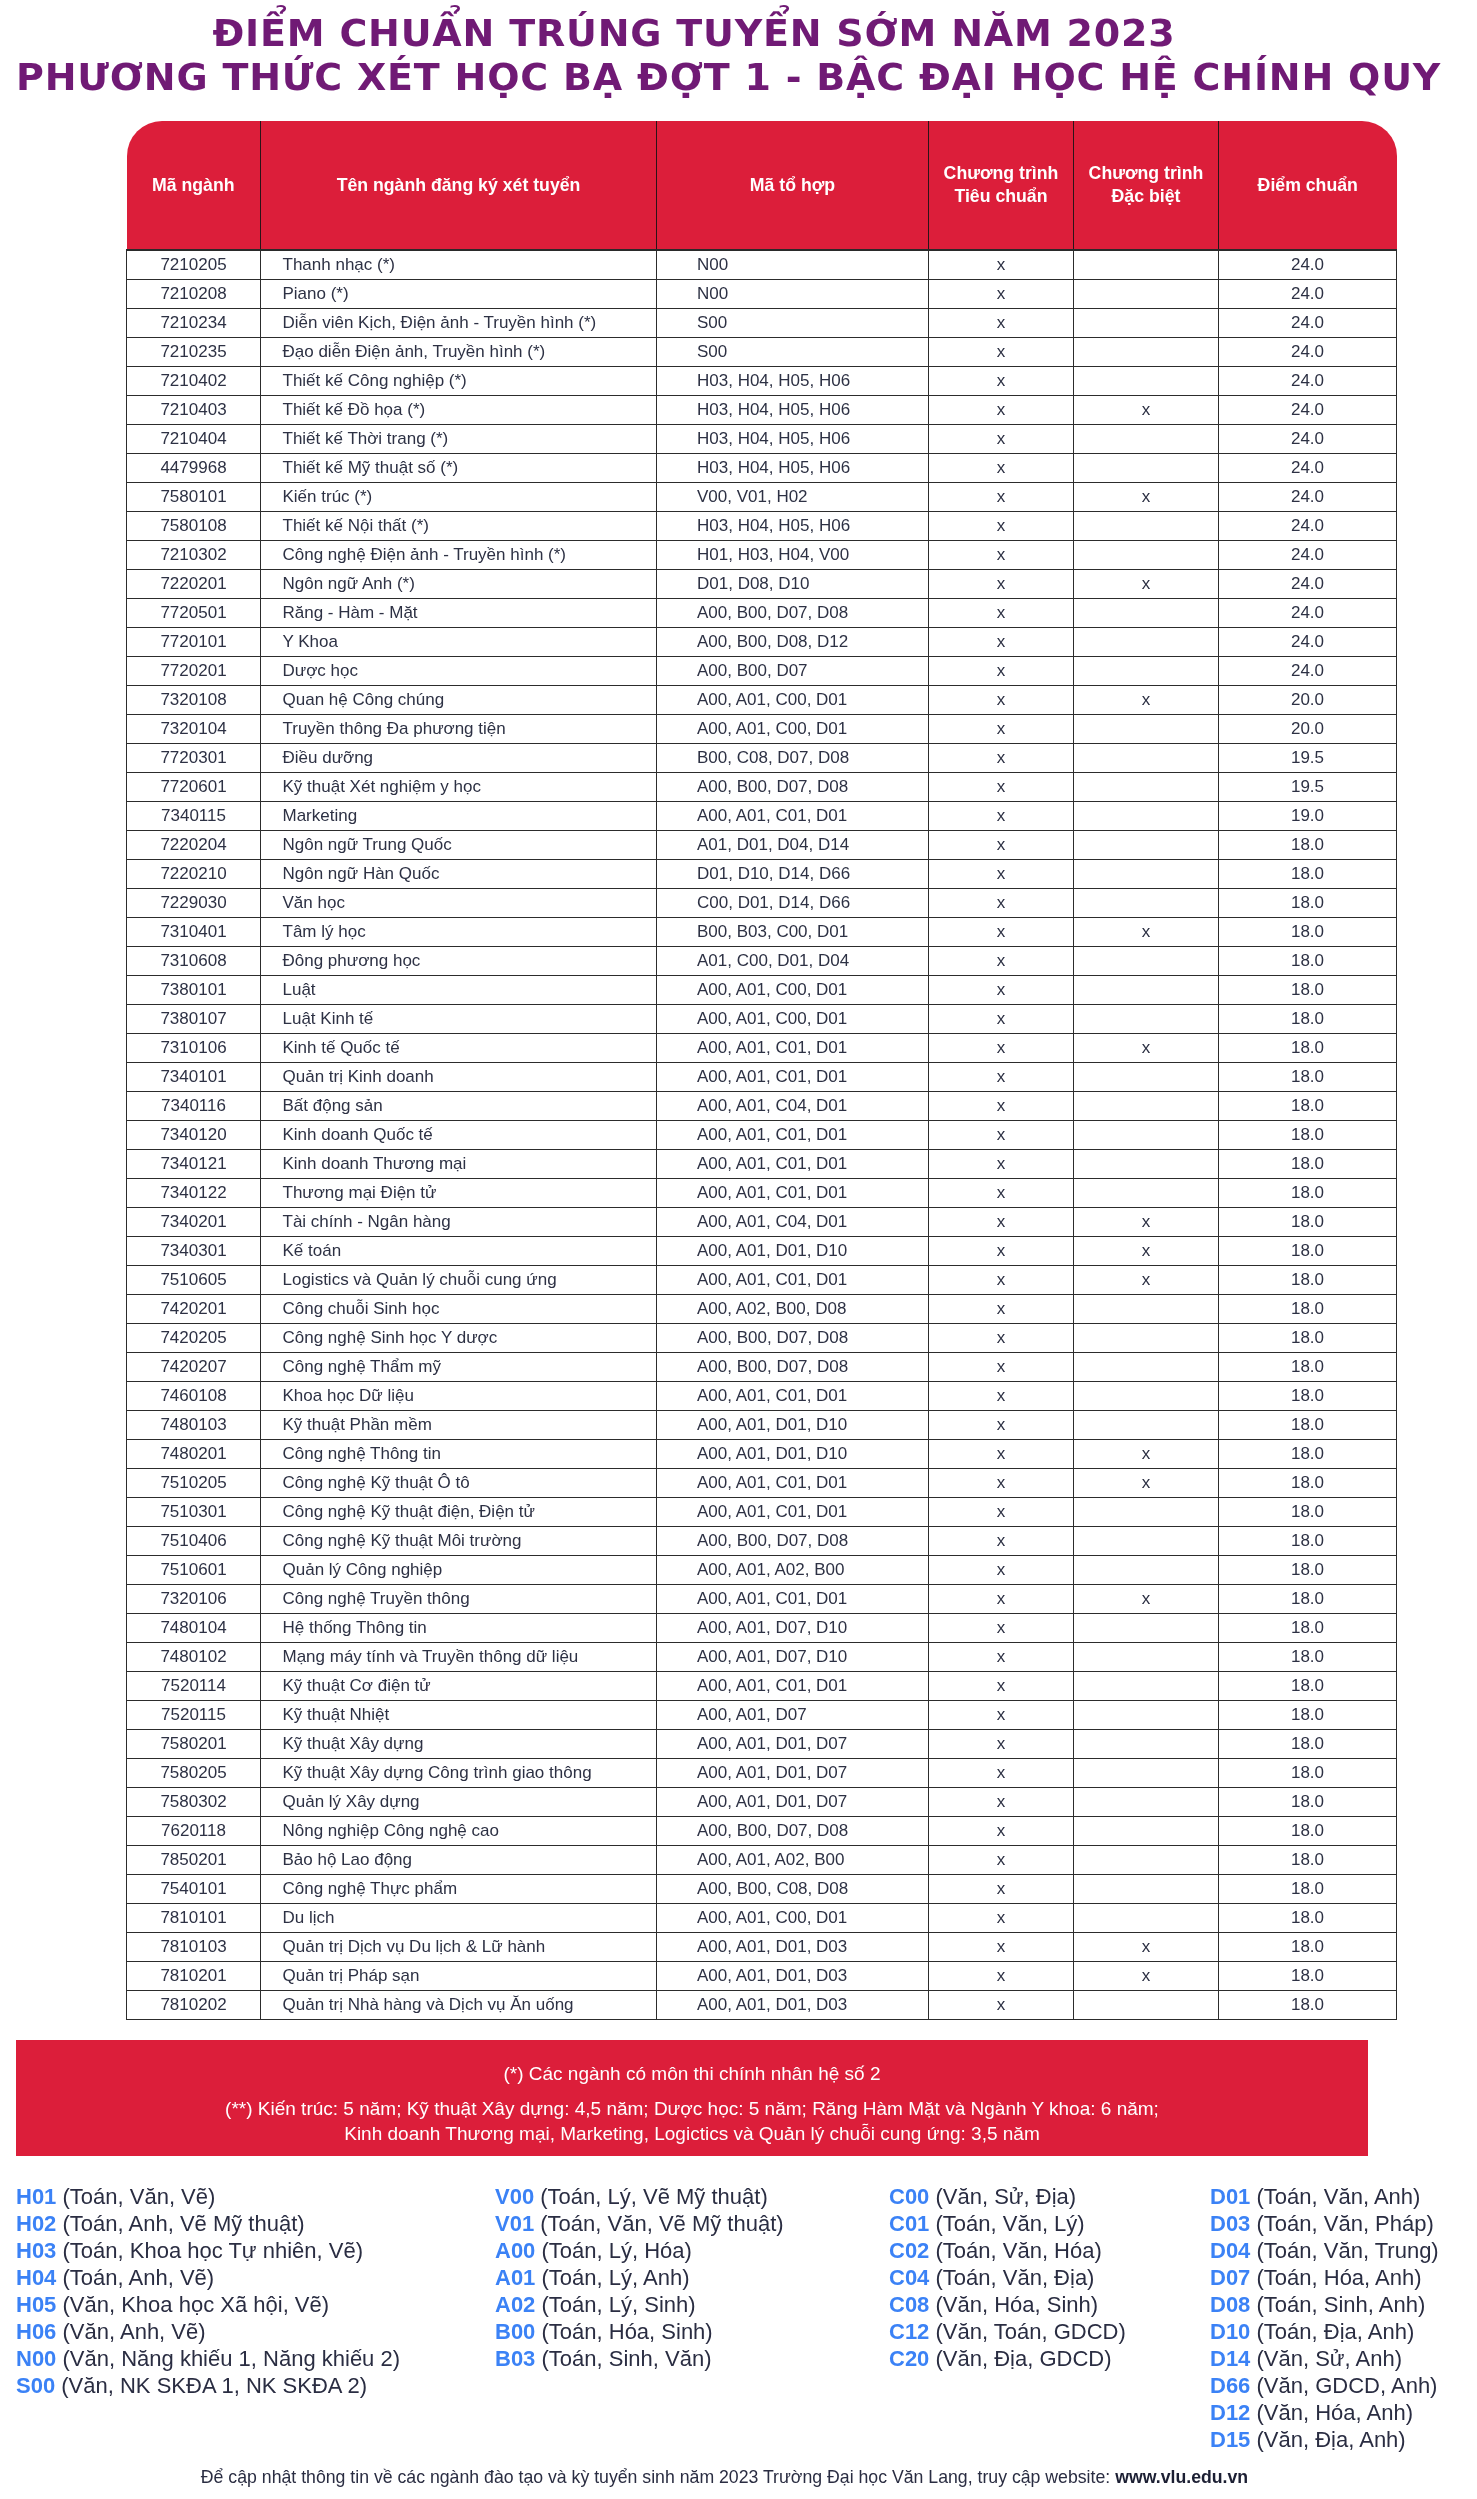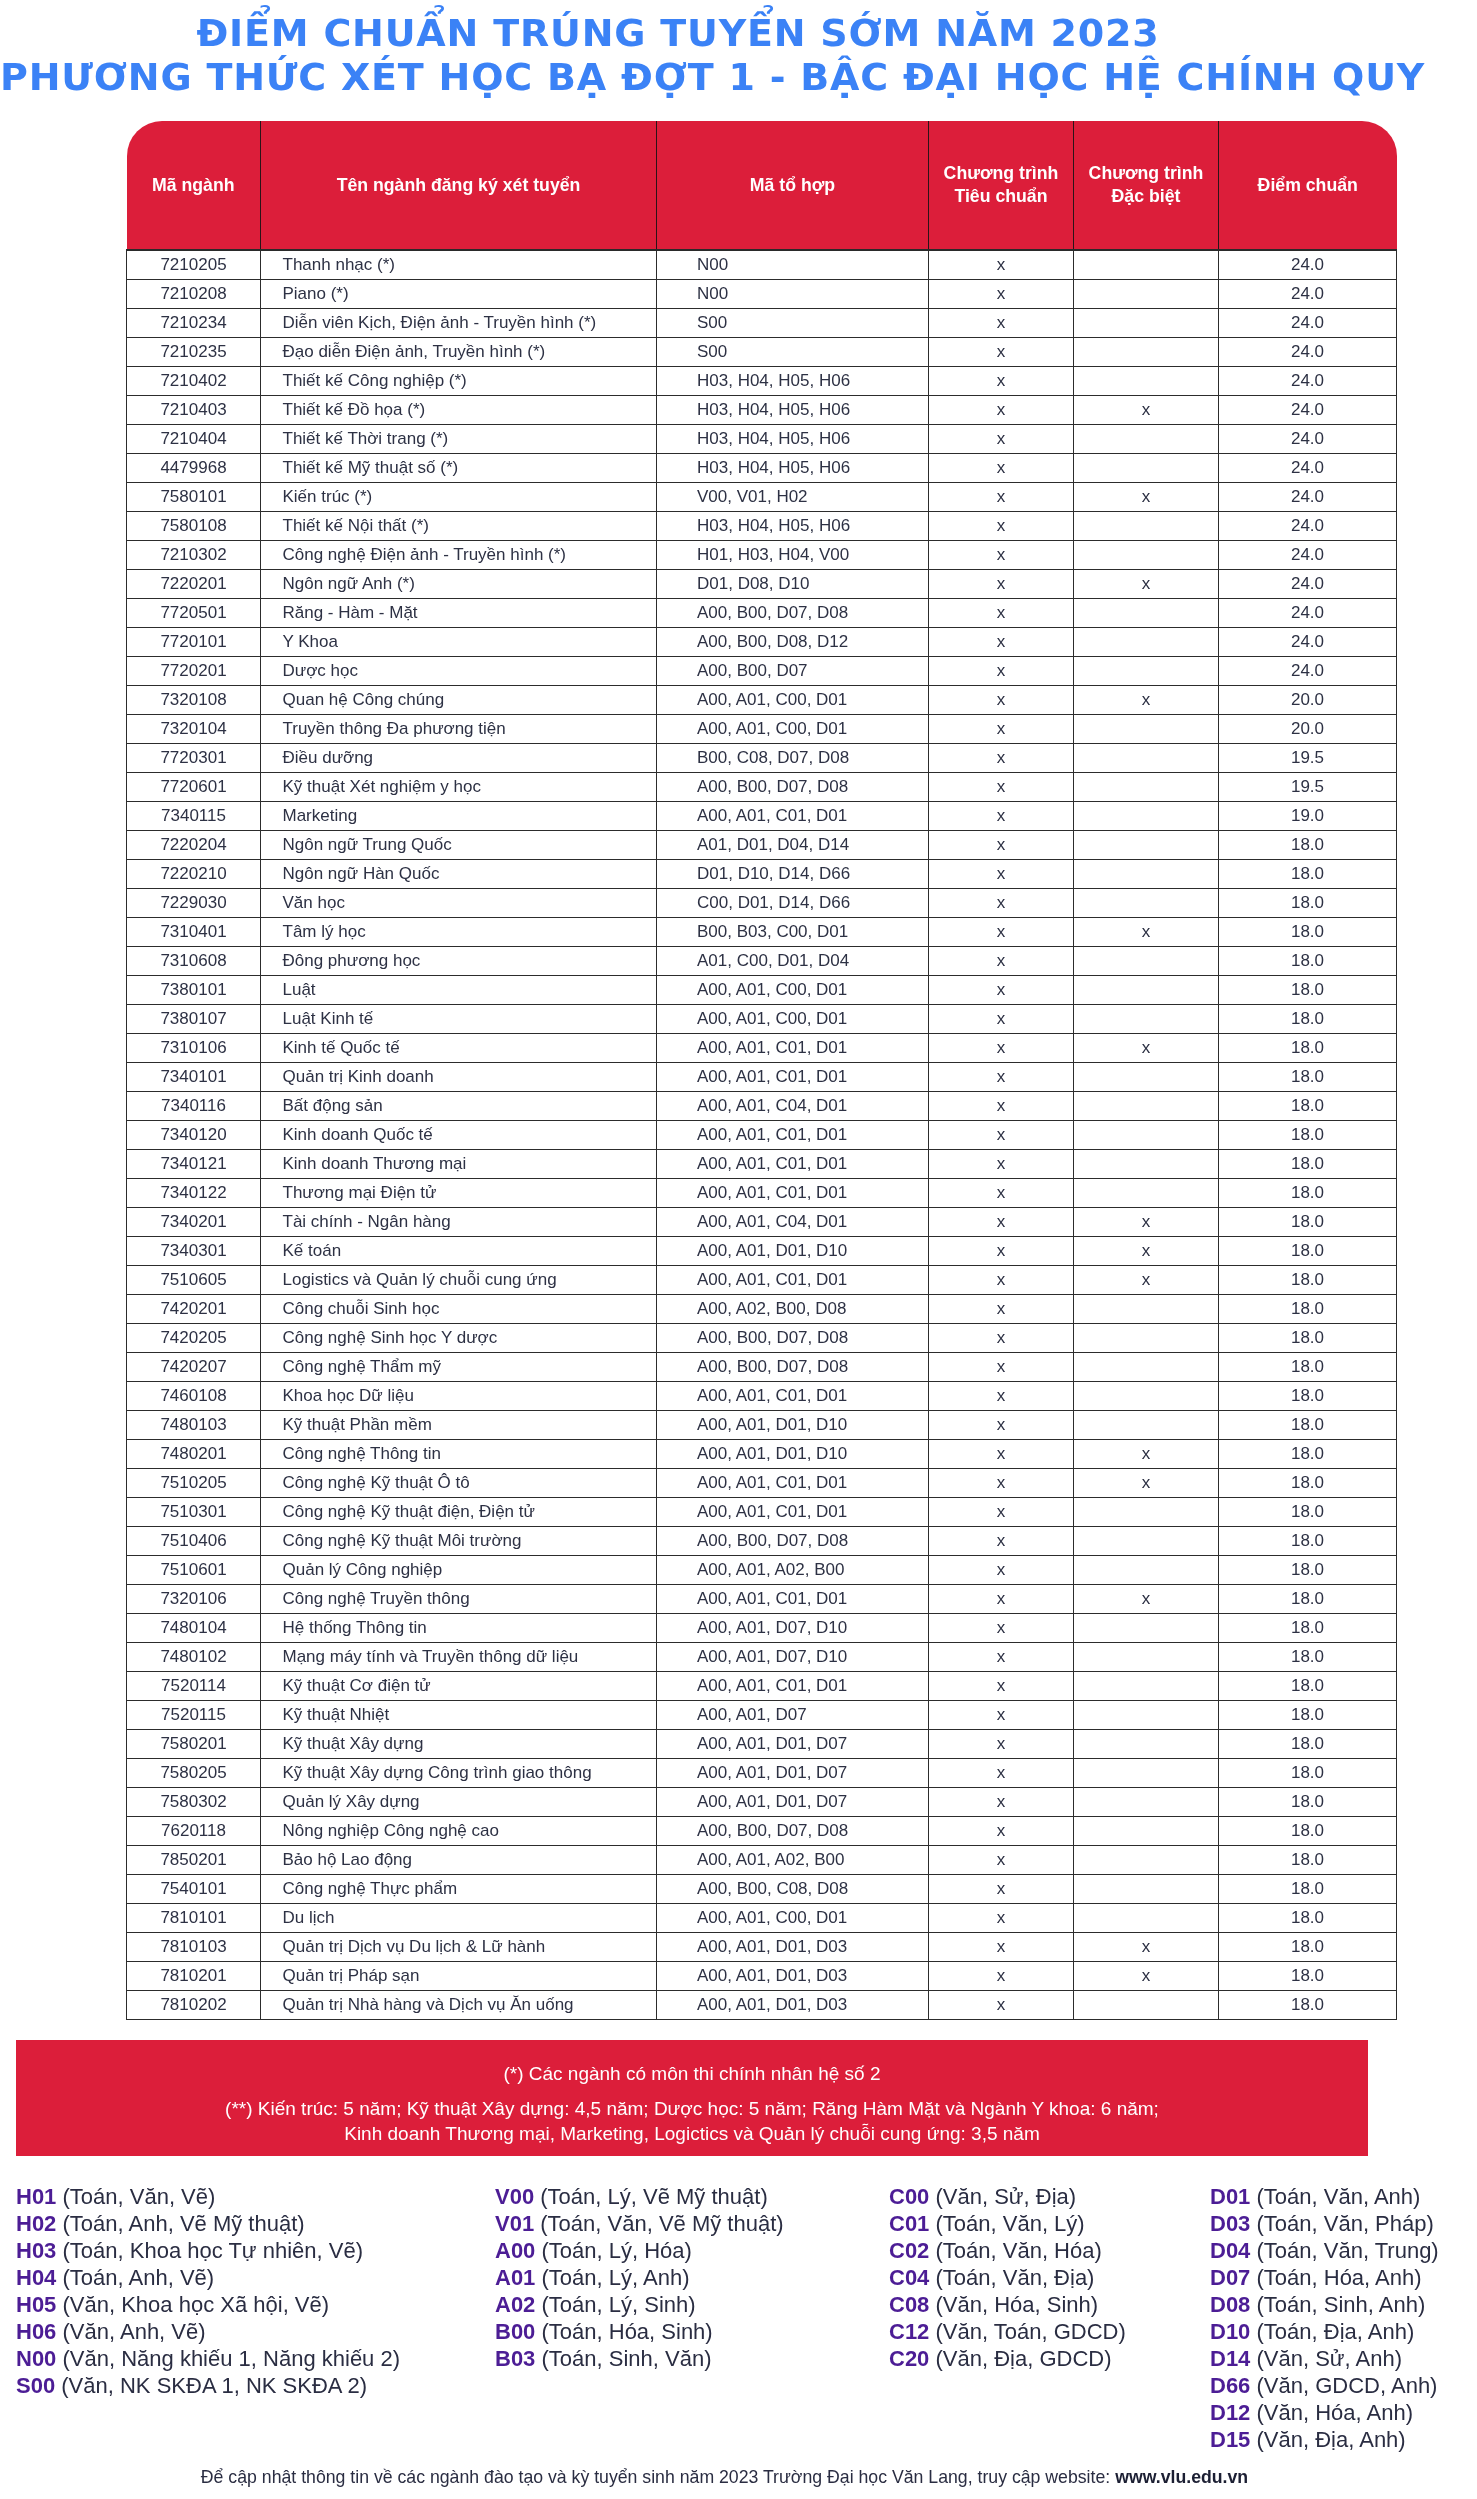--- a/index.html
+++ b/index.html
@@ -1,19 +1,19 @@
 <!DOCTYPE html>
 <html style="font-size:12.3px"><head>
 <meta charset="utf-8">
 <style>
   * { box-sizing: border-box; margin: 0; padding: 0; }
   html, body { width: 1477px; height: 2500px; background: #ffffff; overflow: hidden; }
   body { position: relative; font-family: "Liberation Sans", "DejaVu Sans", sans-serif; color: #262a3d; }
 
-  .title { position: absolute; left: 0; width: 1356px; text-align: center; color: #3b82f6;
+  .title { position: absolute; left: 16px; width: 1356px; text-align: center; color: #701a75;
            font-family: "DejaVu Sans", "Liberation Sans", sans-serif; font-weight: bold;
            letter-spacing: 0.8px; white-space: nowrap; }
   .title.l1 { top: 10.8px; font-size: 38px; }
   .title.l2 { top: 55px; font-size: 38px; }
 
   .table-wrap { position: absolute; left: 105px; top: 121px; width: 1271px; padding-left: 21px; }
   table { border-collapse: collapse; width: 1271px; table-layout: fixed; }
   thead th { background: #dc1e3a; color: #ffffff; font-weight: bold; font-size: 17.7px; height: 129px;
              border-left: 1.5px solid #2a1418; border-right: 1.5px solid #2a1418; text-align: center;
              vertical-align: middle; line-height: 1.3; padding: 0 4.6px; }
@@ -28,21 +28,21 @@
   td.mark, td.score { text-align: center; }
 
   .notes { position: absolute; left: 16px; top: 2040px; width: 1352px; height: 116px;
            background: #dc1e3a; color: #ffffff; text-align: center; font-size: 19px; }
   .notes .n1 { position: absolute; top: 23px; width: 100%; }
   .notes .n2 { position: absolute; top: 58px; width: 100%; }
   .notes .n3 { position: absolute; top: 83px; width: 100%; }
 
   .legend-col { position: absolute; top: 2183px; }
   .legend-item { height: 27px; font-size: 22px; white-space: nowrap; line-height: 27px; color: #2a2d42; }
-  .legend-item .code { color: #4c1d95; font-weight: bold; display: inline-block; }
+  .legend-item .code { color: #3b82f6; font-weight: bold; display: inline-block; }
 
   .footer { position: absolute; left: 0; top: 2467px; width: 1449px; text-align: center; font-size: 17.7px; color: #2a2d42; }
   .footer .site { font-weight: bold; color: #1c1f33; }
 </style>
 </head>
 <body>
 
 <h1 class="title l1">ĐIỂM CHUẨN TRÚNG TUYỂN SỚM NĂM 2023</h1>
 <h2 class="title l2">PHƯƠNG THỨC XÉT HỌC BẠ ĐỢT 1 - BẬC ĐẠI HỌC HỆ CHÍNH QUY</h2>
 

